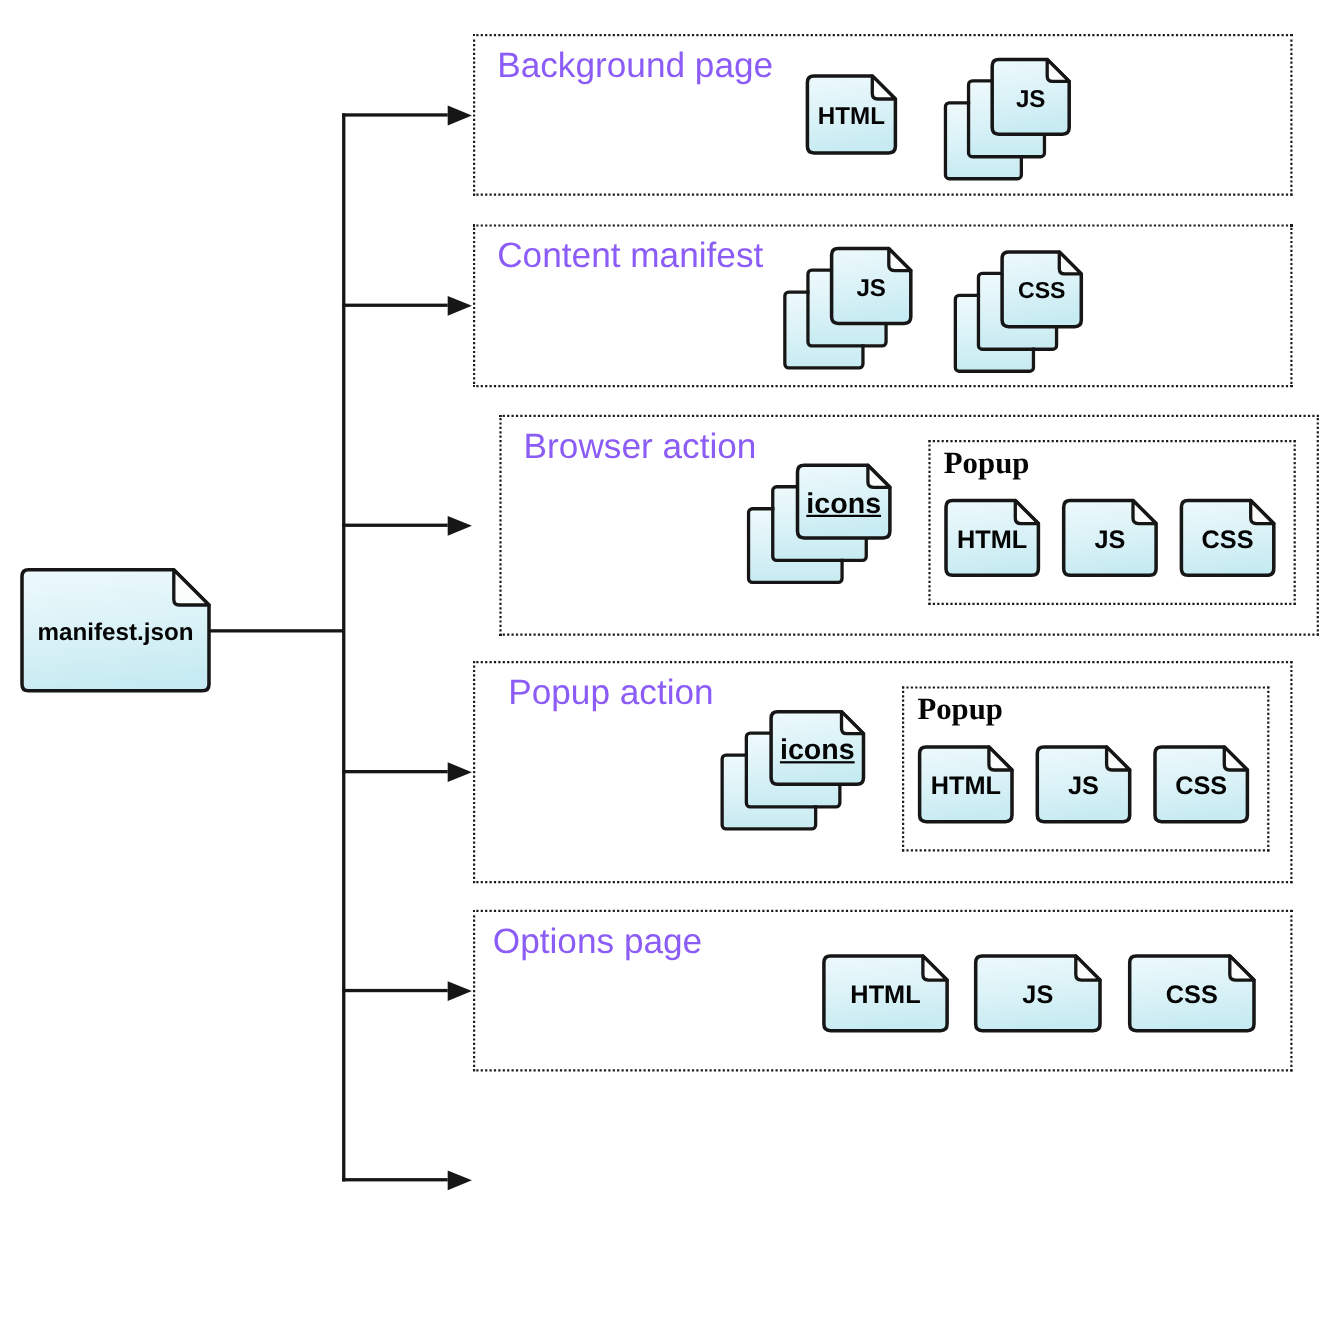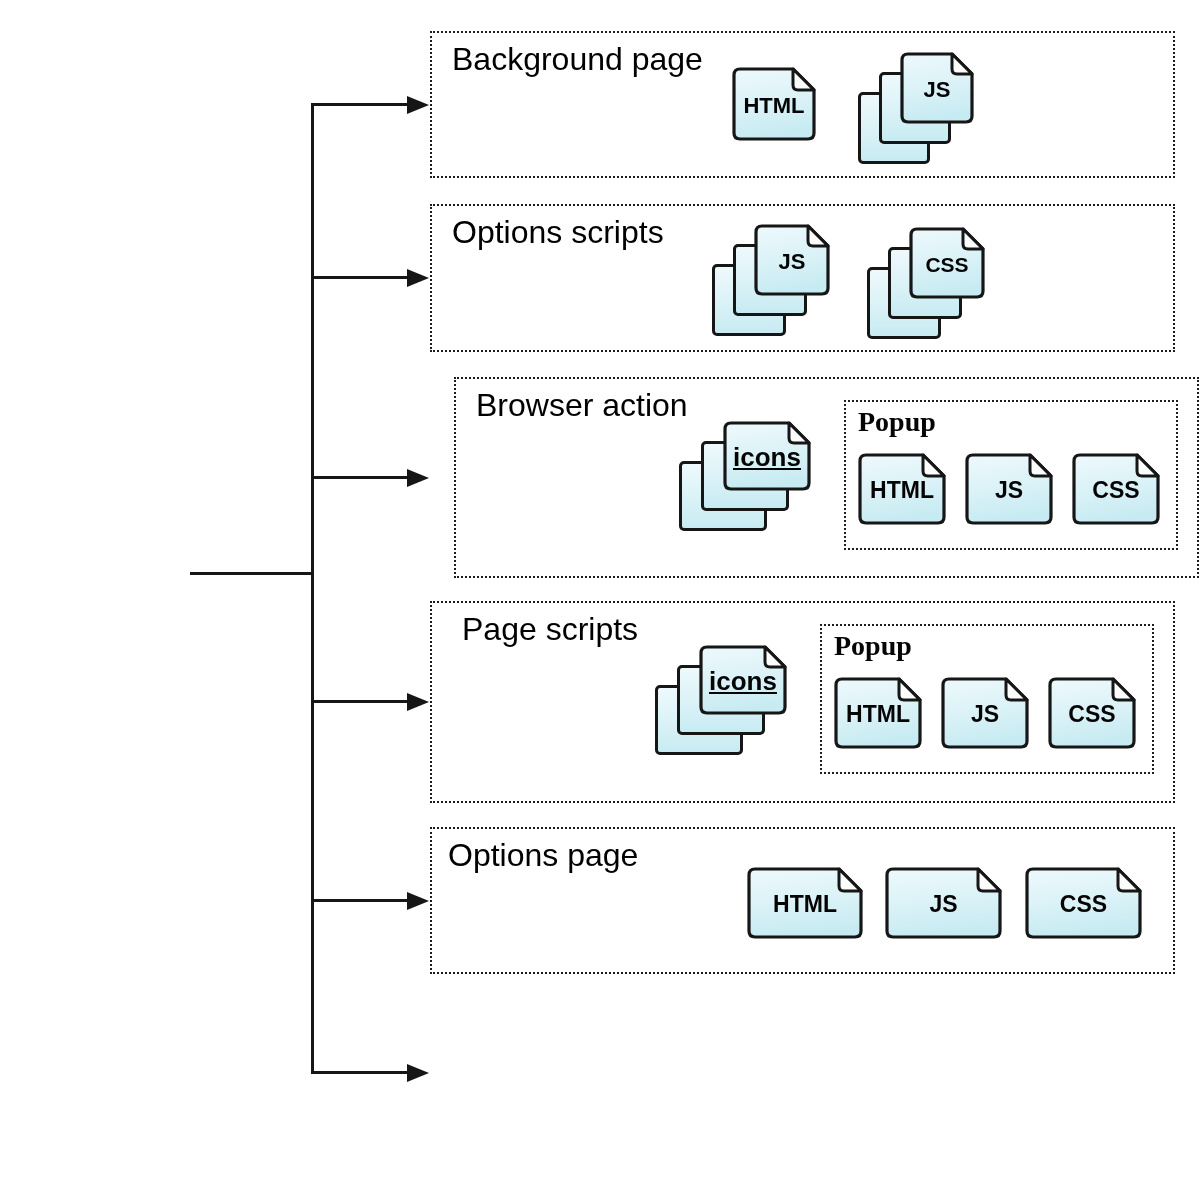--- a/index.html
+++ b/index.html
@@ -6,21 +6,21 @@
   body { margin: 0; background: #ffffff; }
   .canvas {
     position: relative; width: 1200px; height: 1200px;
     background: #ffffff; overflow: hidden;
     font-family: "Liberation Sans", sans-serif; color: #000;
   }
   
   .dbox { position: absolute; border: 2px dotted #1c1c1c; background: #fff; }
   .dbox-label {
     position: absolute; left: 20px; top: 8px; margin: 0;
-    font-size: 32px; font-weight: 400; color: #000000; white-space: nowrap;
+    font-size: 32px; font-weight: 400; color: #8b5cf6; white-space: nowrap;
   }
   .popup-box { position: absolute; border: 2px dotted #1c1c1c; }
   .popup-label {
     position: absolute; left: 12px; top: 4px; margin: 0;
     font-family: "Liberation Serif", serif; font-size: 28px; font-weight: 700;
     color: #050505;
   }
   
   .line { position: absolute; background: #161616; }
   .arrowhead {
@@ -58,20 +58,27 @@
   <svg width="0" height="0" style="position:absolute">
     <defs>
       <linearGradient id="pgGrad" x1="0" y1="0" x2="0.18" y2="1">
         <stop offset="0" stop-color="#eef9fc"></stop>
         <stop offset="0.55" stop-color="#daf2f7"></stop>
         <stop offset="1" stop-color="#c7ebf2"></stop>
       </linearGradient>
     </defs>
   </svg>
 
+  <div class="file" style="left:18px; top:516px; width:174px; height:114px">
+    <svg class="file-svg" viewBox="0 0 174 114">
+      <path class="pg" d="M 8 2 L 140 2 L 172 34 L 172 106 Q 172 112 166 112 L 8 112 Q 2 112 2 106 L 2 8 Q 2 2 8 2 Z"></path>
+        <path class="flap" d="M 140 2 L 140 29 Q 140 34 145 34 L 172 34 Z"></path>
+    </svg>
+    <span class="file-label fs22">manifest.json</span>
+  </div>
 
   <div class="line" style="left:190px; top:572px; width:123px; height:3px"></div>
   <div class="line" style="left:311px; top:103px; width:3px; height:971px"></div>
 
   <div class="line" style="left:311px; top:103px; width:96px; height:3px"></div>
   <div class="arrowhead" style="left:407px; top:95.5px"></div>
 
   <div class="line" style="left:311px; top:276px; width:96px; height:3px"></div>
   <div class="arrowhead" style="left:407px; top:268.5px"></div>
 
@@ -105,21 +112,21 @@
         <svg class="file-svg" viewBox="0 0 74 72">
           <path class="pg" d="M 8 2 L 52 2 L 72 22 L 72 64 Q 72 70 66 70 L 8 70 Q 2 70 2 64 L 2 8 Q 2 2 8 2 Z"></path>
             <path class="flap" d="M 52 2 L 52 17 Q 52 22 57 22 L 72 22 Z"></path>
         </svg>
         <span class="file-label fs22">JS</span>
       </div>
     </div>
   </section>
 
   <section class="dbox" style="left:430px; top:204px; width:745px; height:148px">
-    <h2 class="dbox-label">Options scripts</h2>
+    <h2 class="dbox-label">Content manifest</h2>
 
     <div class="stack" style="left:280px; top:18px; width:118px; height:114px">
       <div class="back-page" style="left:0; top:40px; width:74px; height:72px"></div>
       <div class="back-page" style="left:21px; top:20px; width:74px; height:72px"></div>
       <div class="file" style="left:42px; top:0; width:76px; height:72px">
         <svg class="file-svg" viewBox="0 0 76 72">
           <path class="pg" d="M 8 2 L 54 2 L 74 22 L 74 64 Q 74 70 68 70 L 8 70 Q 2 70 2 64 L 2 8 Q 2 2 8 2 Z"></path>
             <path class="flap" d="M 54 2 L 54 17 Q 54 22 59 22 L 74 22 Z"></path>
         </svg>
         <span class="file-label fs22">JS</span>
@@ -174,21 +181,21 @@
         <svg class="file-svg" viewBox="0 0 88 72">
           <path class="pg" d="M 8 2 L 65 2 L 86 23 L 86 64 Q 86 70 80 70 L 8 70 Q 2 70 2 64 L 2 8 Q 2 2 8 2 Z"></path>
             <path class="flap" d="M 65 2 L 65 18 Q 65 23 70 23 L 86 23 Z"></path>
         </svg>
         <span class="file-label fs23">CSS</span>
       </div>
     </div>
   </section>
 
   <section class="dbox" style="left:430px; top:601px; width:745px; height:202px">
-    <h2 class="dbox-label" style="left:30px">Page scripts</h2>
+    <h2 class="dbox-label" style="left:30px">Popup action</h2>
 
     <div class="stack" style="left:223px; top:42px; width:132px; height:112px">
       <div class="back-page" style="left:0; top:40px; width:88px; height:70px"></div>
       <div class="back-page" style="left:22px; top:20px; width:88px; height:70px"></div>
       <div class="file" style="left:44px; top:0; width:88px; height:70px">
         <svg class="file-svg" viewBox="0 0 88 70">
           <path class="pg" d="M 8 2 L 66 2 L 86 22 L 86 62 Q 86 68 80 68 L 8 68 Q 2 68 2 62 L 2 8 Q 2 2 8 2 Z"></path>
             <path class="flap" d="M 66 2 L 66 17 Q 66 22 71 22 L 86 22 Z"></path>
         </svg>
         <span class="file-label fs26" style="font-weight:600">icons</span>

